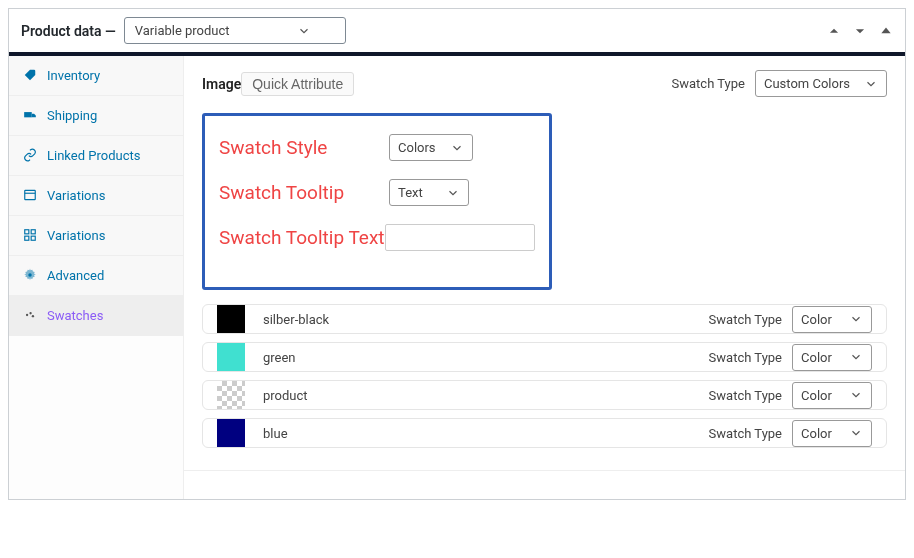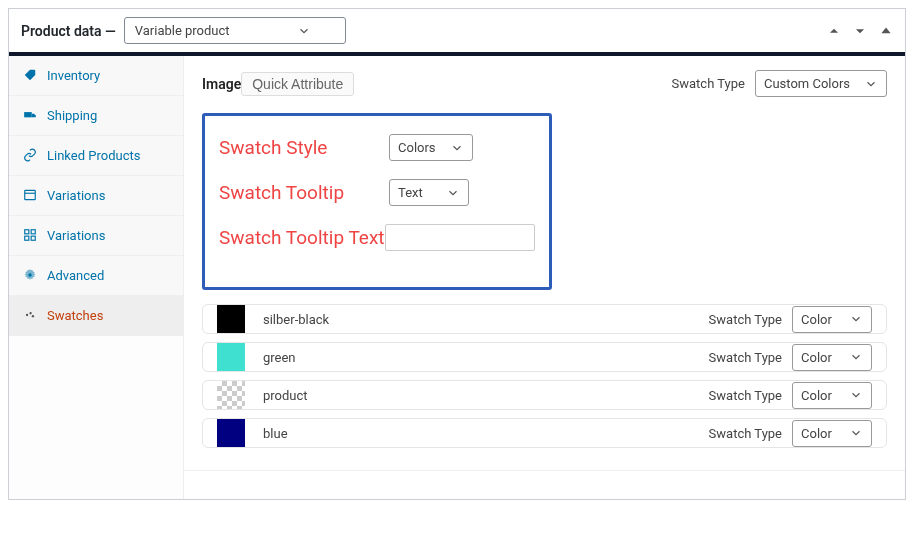--- a/index.html
+++ b/index.html
@@ -8,21 +8,21 @@
 .panel-header { display: flex; align-items: center; padding: 8px 12px; border-bottom: 4px solid #0f172a; }
 .panel-title { font-size: 14px; font-weight: 600; color: #23282d; margin-right: 8px; }
 .product-type-select { border: 1px solid #7e8993; border-radius: 3px; padding: 5px 34px 5px 10px; font-size: 13px; background: #fff; position: relative; cursor: pointer; width: 222px; display: flex; align-items: center; justify-content: space-between; }
 .chevron-down-svg { width: 14px; height: 14px; color: #555; }
 .header-spacer { flex: 1; }
 .header-arrows { display: flex; gap: 12px; color: #666; align-items: center; }
 .header-arrows svg { width: 14px; height: 14px; fill: #555; cursor: pointer; }
 .body { display: flex; }
 .sidebar { width: 175px; background: #fdfdfd; border-right: 1px solid #eee; }
 .sidebar-item { display: flex; gap: 10px; padding: 12px 14px; color: #0073aa; font-size: 13px; cursor: pointer; border-bottom: 1px solid #eee; background: #f8f8f8; }
-.sidebar-item.active { background: #eee; color: #c2410c; }
+.sidebar-item.active { background: #eee; color: #8b5cf6; }
 .sidebar-item.active .icon { color: #555; }
 .sidebar-item .icon { width: 14px; height: 14px; color: #0073aa; display: inline-flex; }
 .content { flex: 1; padding: 0; }
 .section { padding: 14px 18px; border-bottom: 1px solid #eee; }
 .section-header { display: flex; align-items: center; }
 .section-title { font-weight: 600; font-size: 14px; color: #222; }
 .pill-btn { border: 1px solid #ddd; background: #fafafa; border-radius: 3px; padding: 3px 10px; font-size: 14px; color: #666; cursor: pointer; }
 .section-right { margin-left: auto; display: flex; align-items: center; gap: 10px; }
 .label-inline { font-size: 13px; color: #444; }
 .select-box { border: 1px solid #999; border-radius: 3px; padding: 5px 8px; font-size: 13px; background: #fff; display: flex; align-items: center; gap: 14px; cursor: pointer; min-width: 80px; justify-content: space-between; }

